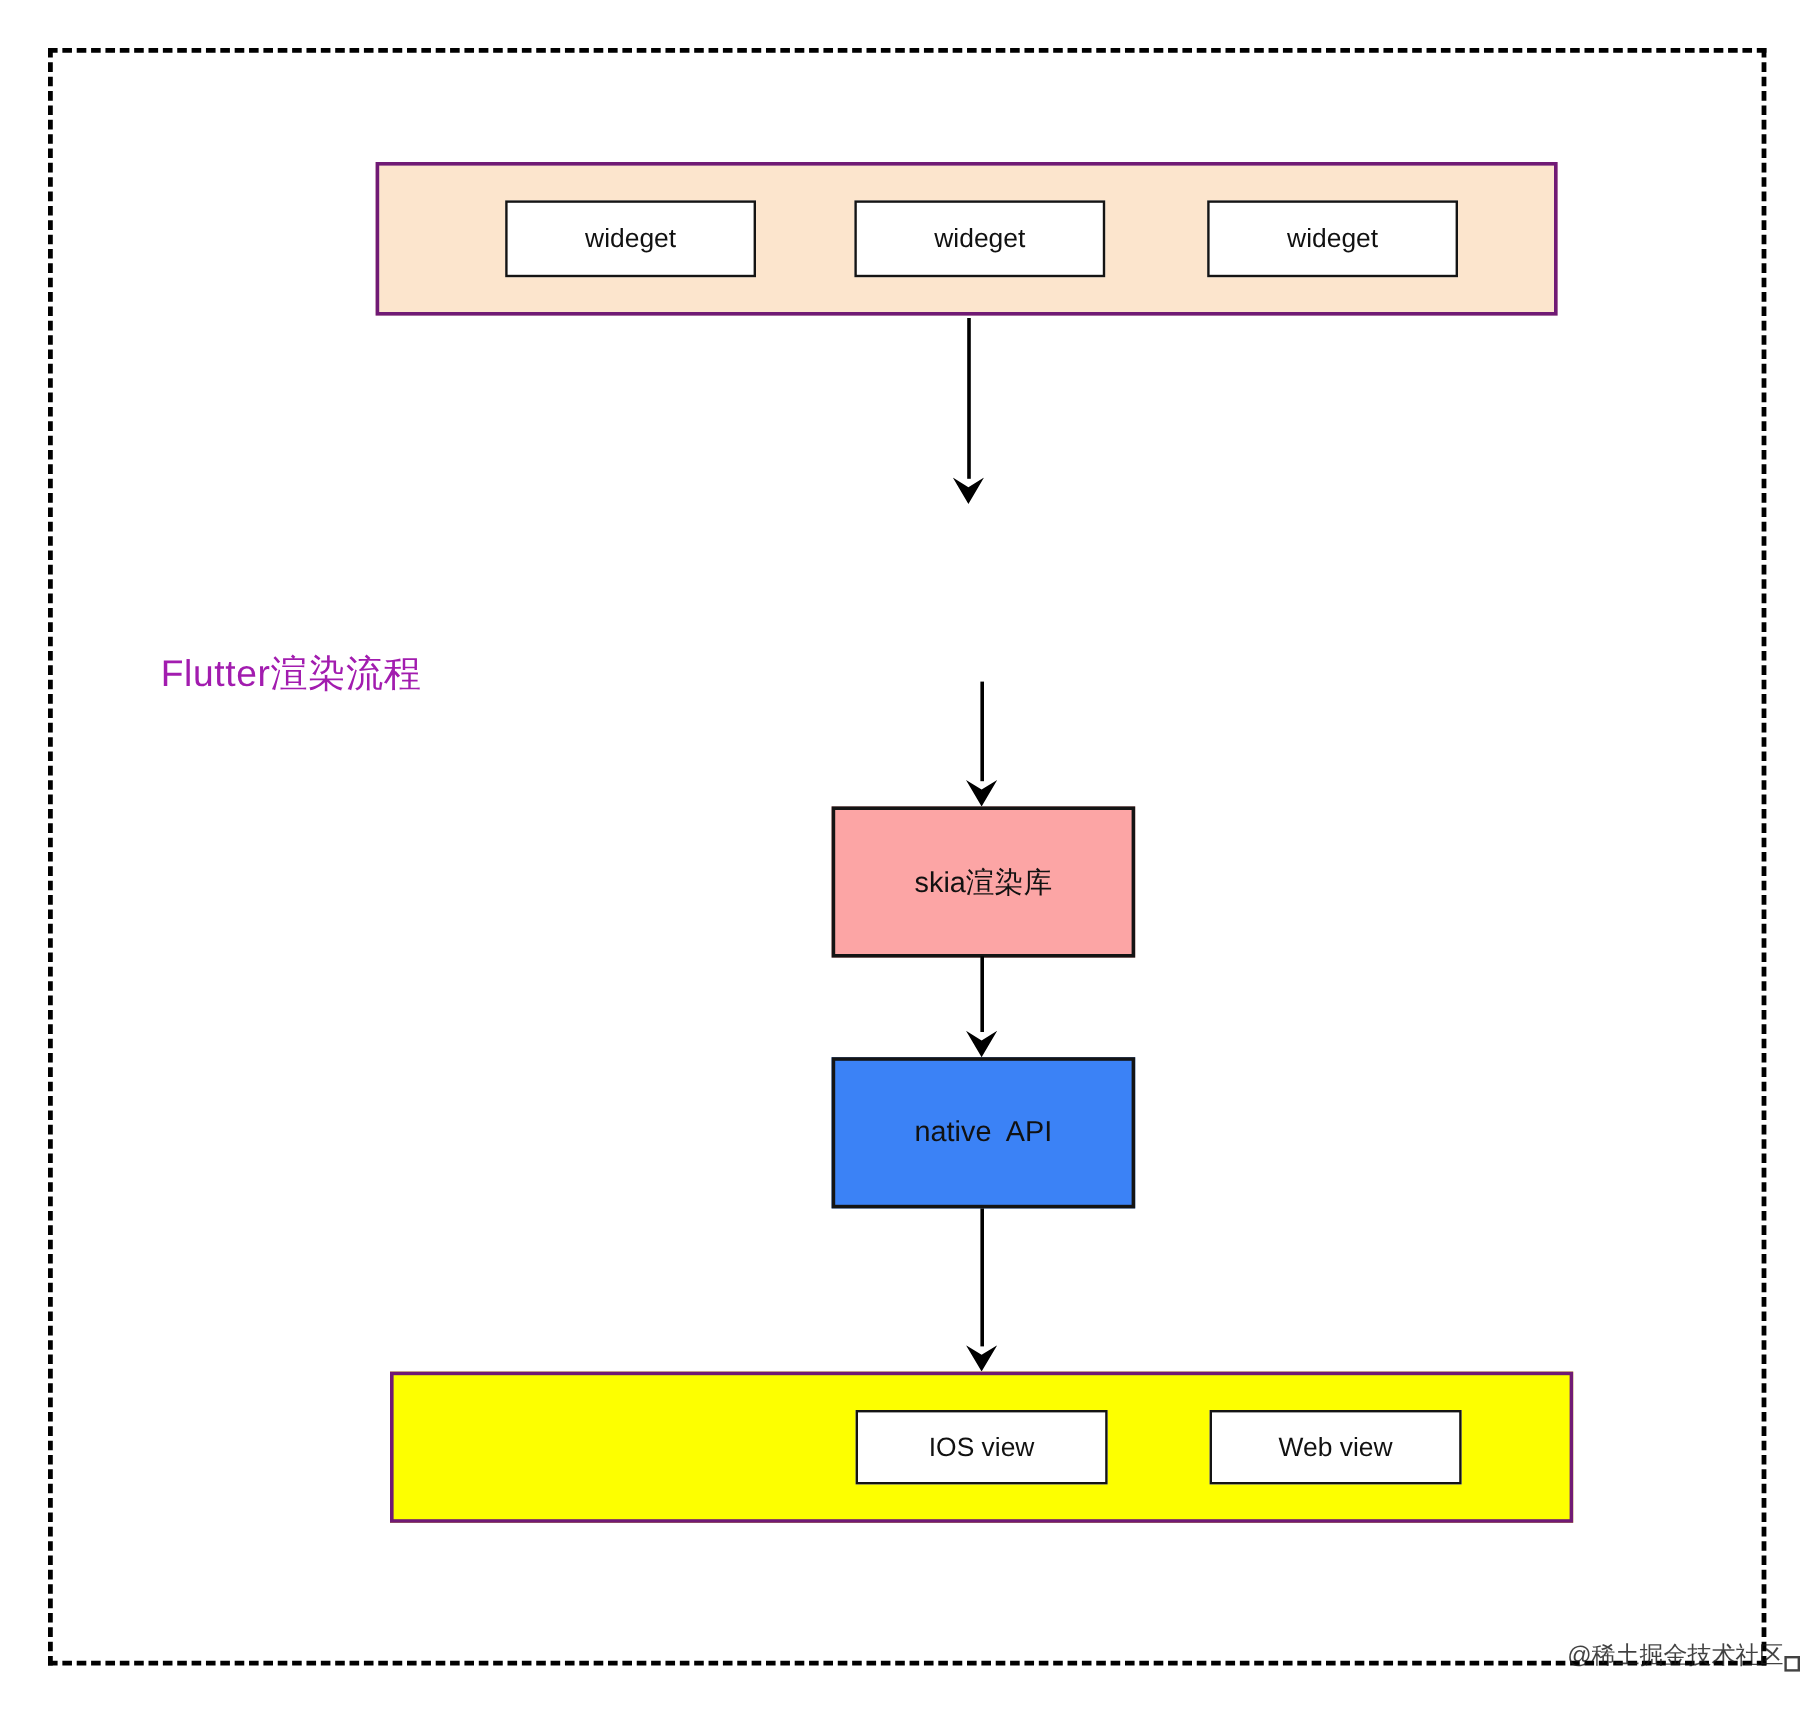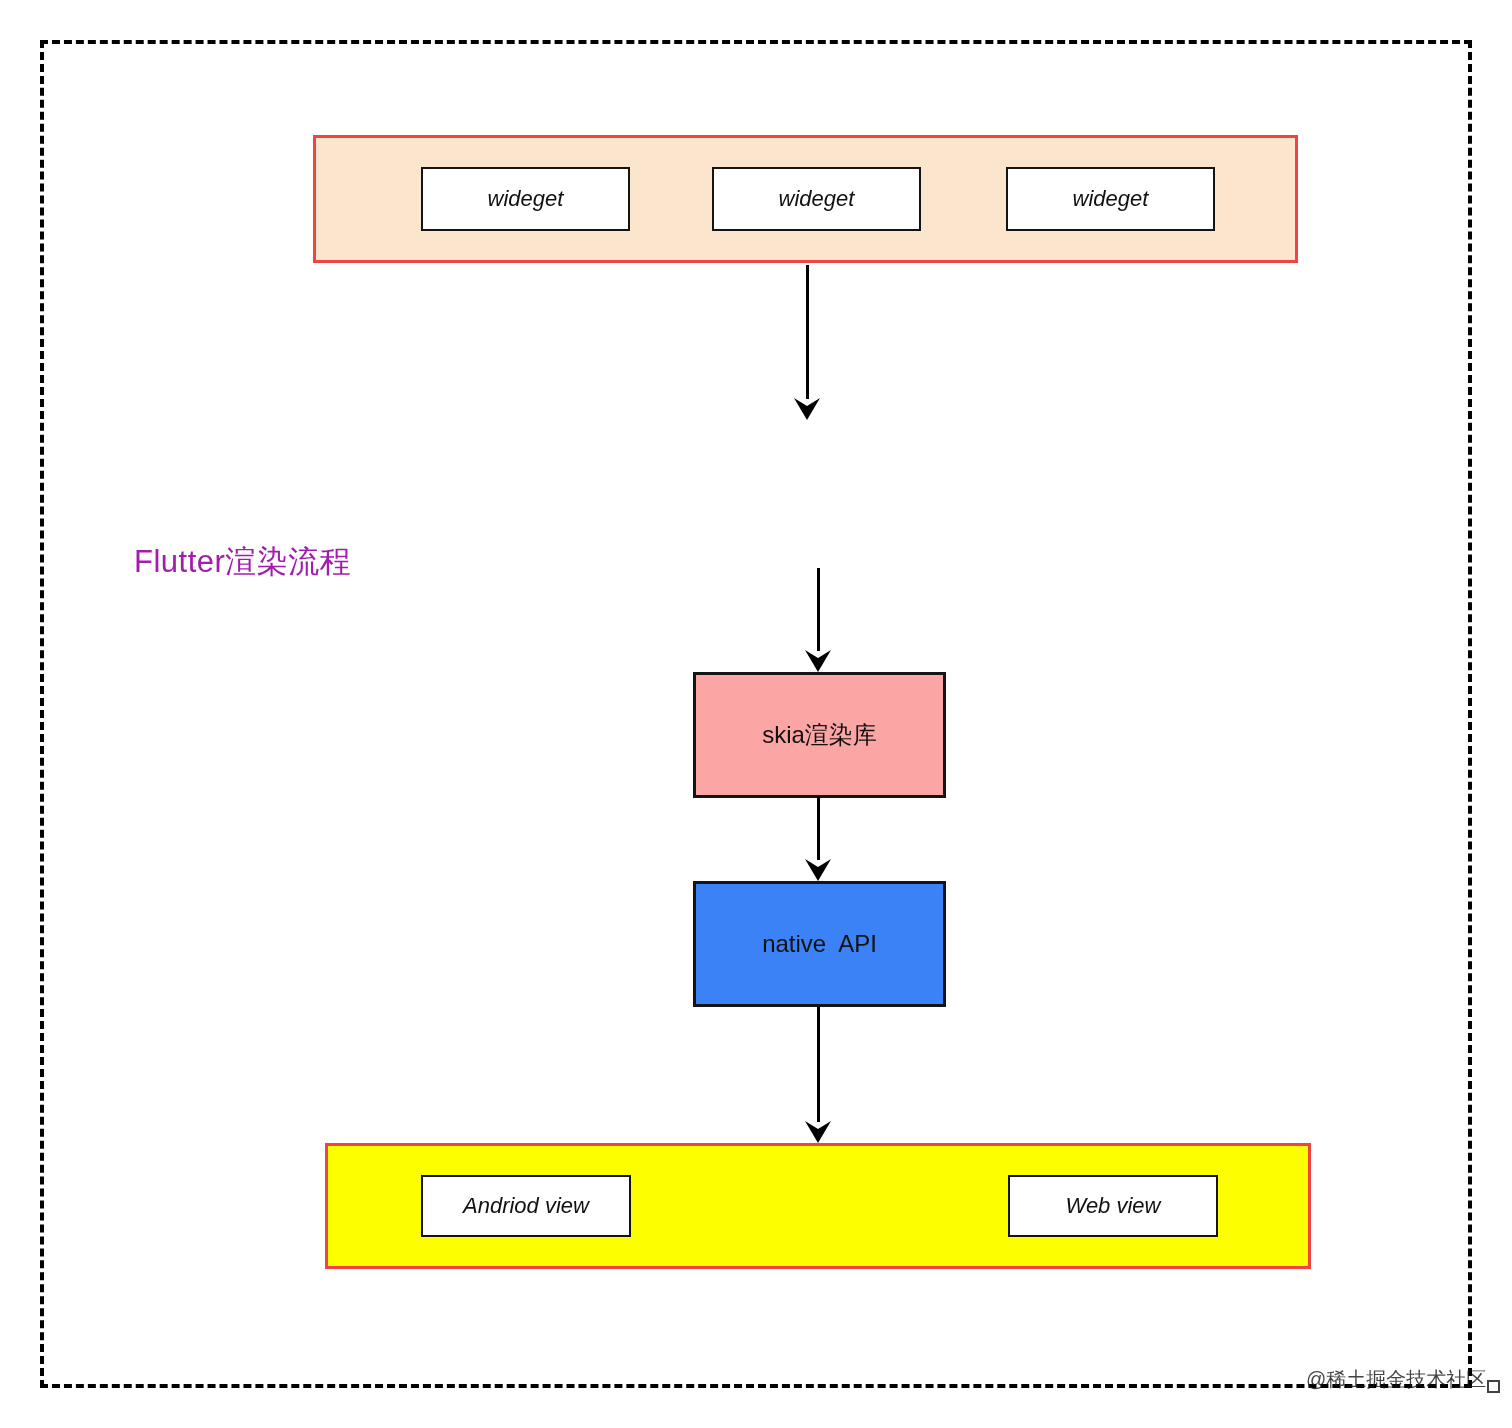--- a/index.html
+++ b/index.html
@@ -21,22 +21,21 @@
   .dashed-frame {
     position: absolute;
     left: 40px; top: 40px;
     width: 1424px; height: 1340px;
     border: 4px dashed #000;
     box-sizing: content-box;
   }
   .container-bar {
     position: absolute;
     box-sizing: border-box;
-    border: 3px solid #ef4444;
-    font-style: italic;
+    border: 3px solid #701a75;
   }
   .top-bar {
     left: 313px; top: 135px;
     width: 985px; height: 128px;
     background: #fce5cd;
   }
   .bottom-bar {
     left: 325px; top: 1143px;
     width: 986px; height: 126px;
     background: #fdff00;
@@ -152,21 +151,21 @@
   </svg>
 
   <div class="flow-node node-native">native  API</div>
 
   <div class="arrow-line line-4"></div>
   <svg class="arrow-head head-4" viewBox="0 0 26 22">
     <polygon points="0,0 13,22 26,0 13,8" fill="#000"></polygon>
   </svg>
 
   <div class="container-bar bottom-bar">
-    <div class="white-box bb-0">Andriod view</div>
+    <div class="white-box bb-1">IOS view</div>
     <div class="white-box bb-2">Web view</div>
   </div>
 
   <div class="watermark">
     <span>@稀土掘金技术社区</span>
     <span class="watermark-logo"></span>
   </div>
 
 </div>
 

